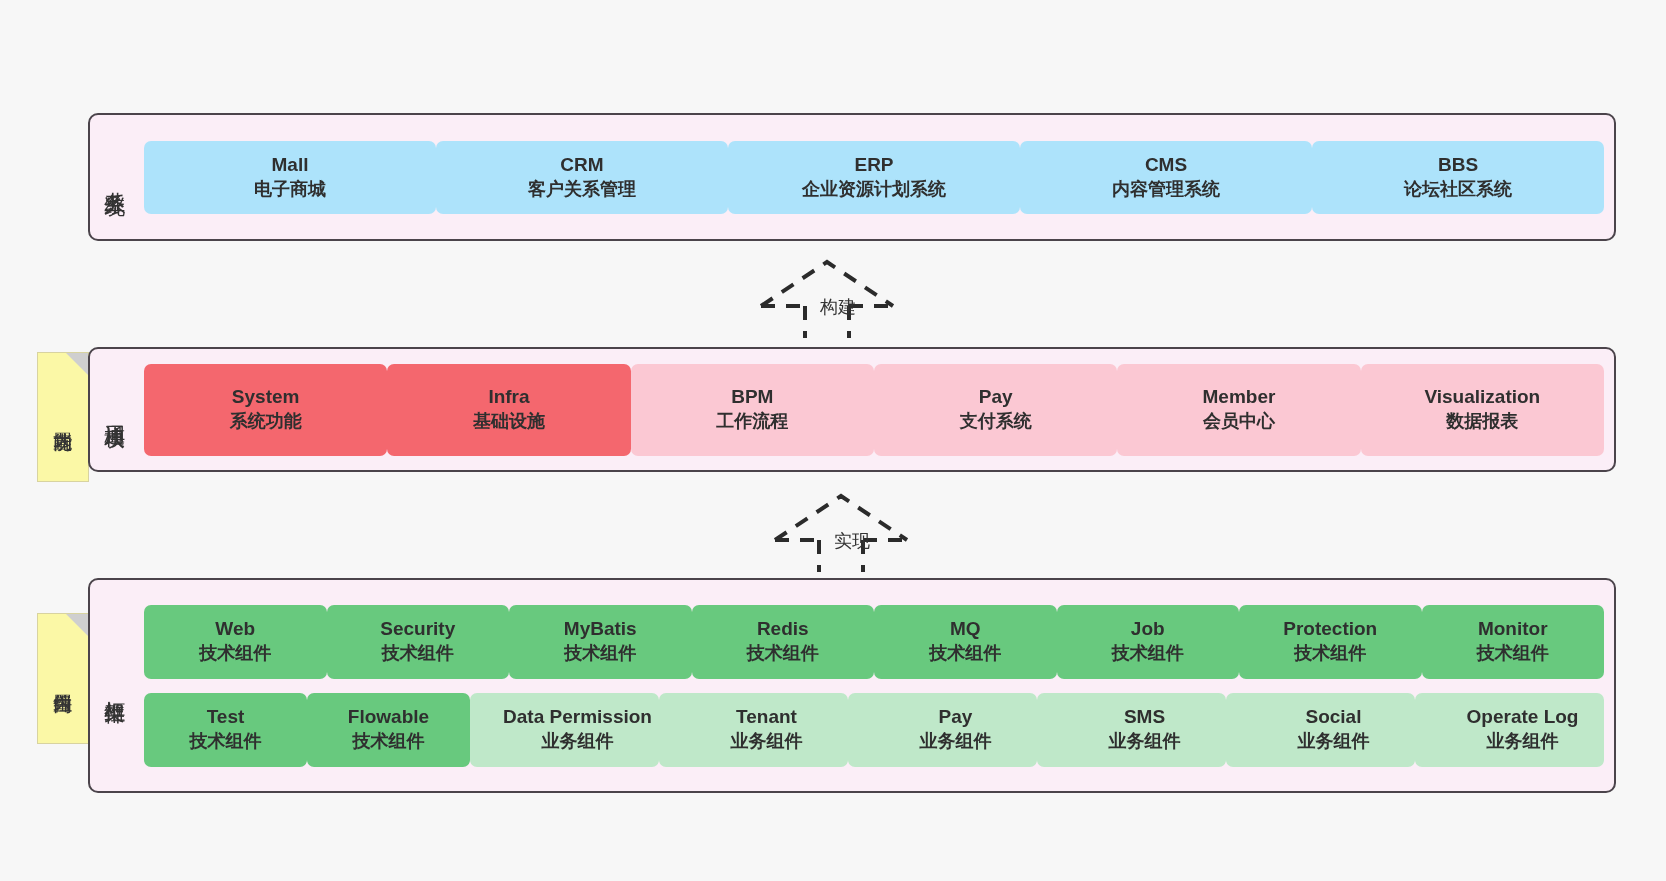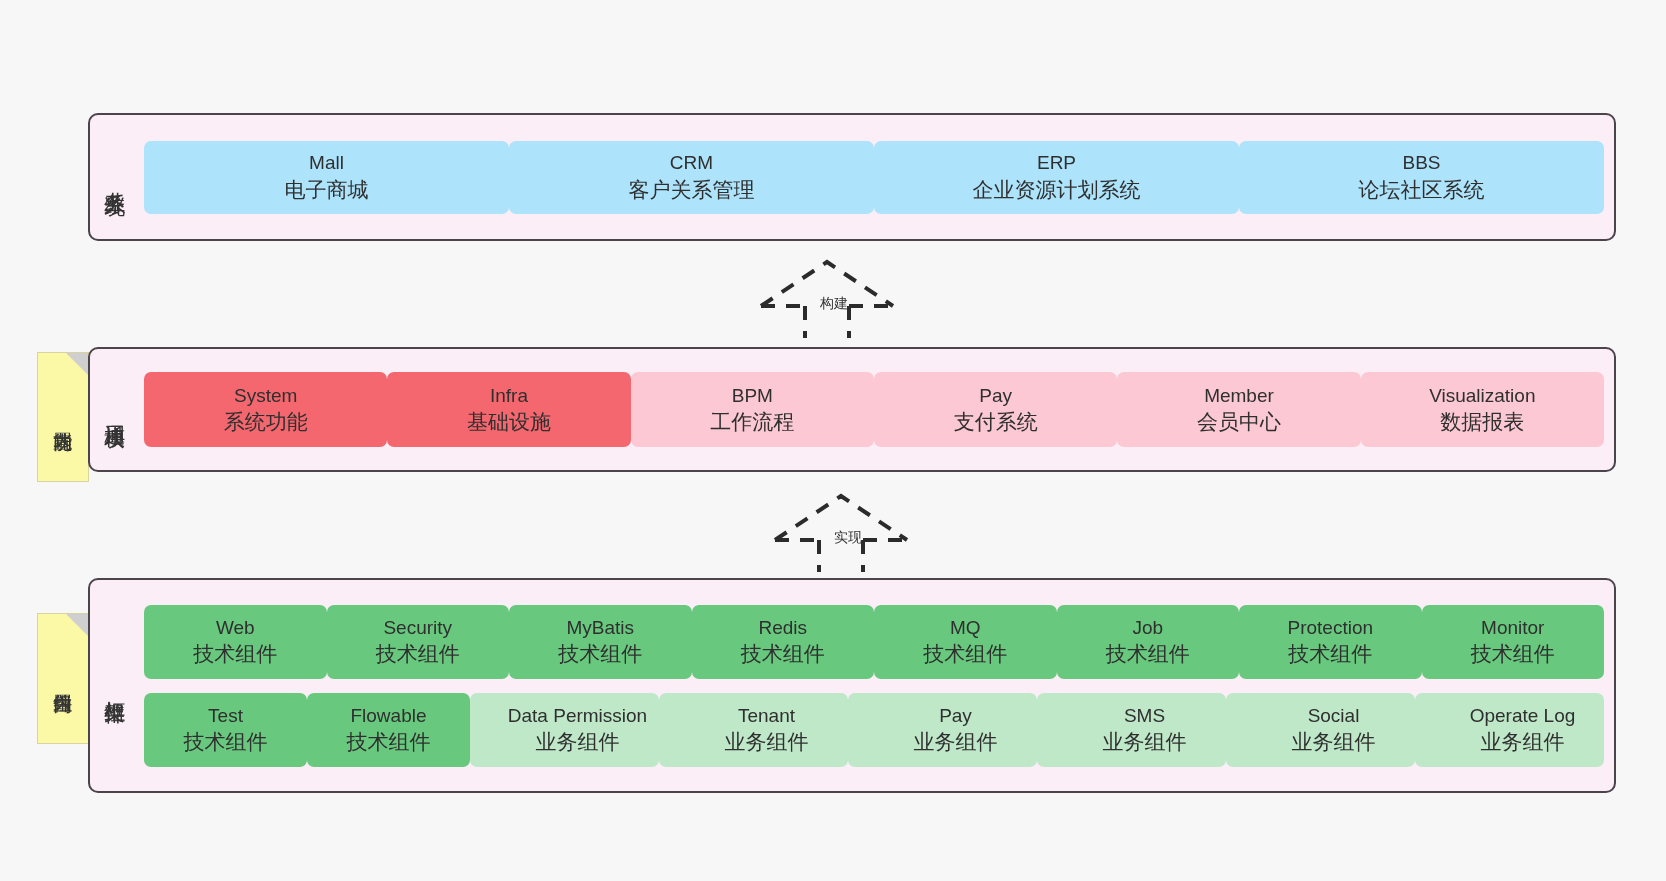--- a/index.html
+++ b/index.html
@@ -44,49 +44,50 @@
     display:flex;
     flex-direction:column;
     justify-content:center;
     gap:14px;
     padding:0 10px 0 4px;
     box-sizing:border-box;
   }
   .row{
     display:flex;
     justify-content:space-between;
+    font-weight:bold;
   }
 
   
   .card{
     flex:1 1 0;
     border-radius:7px;
     display:flex;
     flex-direction:column;
     align-items:center;
     justify-content:center;
     text-align:center;
     font-size:19px;
     line-height:1.30;
     color:#2f2f2f;
     box-sizing:border-box;
     padding:4px 6px;
     user-select:none;
   }
   .card .ln{display:block;}
-  .card .ln2{font-size:21px;}
+  .card .ln2{font-size:18px;}
 
   .c-blue   {background:#ade3fb;}
   .c-red    {background:#f4676e;}
   .c-pink   {background:#fbc8d3;}
   .c-green  {background:#68c97e;}
   .c-lgreen {background:#bfe8c9;padding-left:32px;}
 
   .h-business{height:73px;}
-  .h-module  {height:75px;}
+  .h-module  {height:92px;}
   .h-frame   {height:74px;text-align:center;}
 
   
   #layer-business{left:88px;top:113px;width:1528px;height:128px;}
   #layer-module  {left:88px;top:347px;width:1528px;height:125px;}
   #layer-frame   {left:88px;top:578px;width:1528px;height:215px;}
 
   
   .note{
     position:absolute;
@@ -112,21 +113,21 @@
     border-top:22px solid #cfcfcf;
   }
   #note-module{left:37px;top:352px;width:52px;height:130px;}
   #note-frame {left:37px;top:613px;width:52px;height:131px;}
 
   
   .arrow{position:absolute;}
   .arrow svg{display:block;overflow:visible;}
   .arrow-label{
     position:absolute;
-    font-size:14px;
+    font-size:18px;
     color:#333;
     background:transparent;
     white-space:nowrap;
     user-select:none;
   }
   #arrow-build{left:757px;top:258px;width:145px;height:82px;}
   #arrow-build .arrow-label{left:63px;top:37px;}
   #arrow-impl{left:771px;top:492px;width:145px;height:82px;}
   #arrow-impl .arrow-label{left:63px;top:37px;text-align:right;}
 </style>
@@ -145,20 +146,24 @@
         </div>
         <div class="card c-blue h-business">
           <span class="ln">CRM</span>
           <span class="ln ln2">客户关系管理</span>
         </div>
         <div class="card c-blue h-business">
           <span class="ln">ERP</span>
           <span class="ln ln2">企业资源计划系统</span>
         </div>
         <div class="card c-blue h-business">
+          <span class="ln">CMS</span>
+          <span class="ln ln2">内容管理系统</span>
+        </div>
+        <div class="card c-blue h-business">
           <span class="ln">BBS</span>
           <span class="ln ln2">论坛社区系统</span>
         </div>
       </div>
     </div>
   </div>
 
   <div class="arrow" id="arrow-build">
     <svg width="145" height="82" viewBox="0 0 145 82">
       <path d="M 4 48 L 70 4 L 136 48" fill="none" stroke="#2b2b2b" stroke-width="4" stroke-dasharray="14,11" stroke-linecap="butt"></path>

